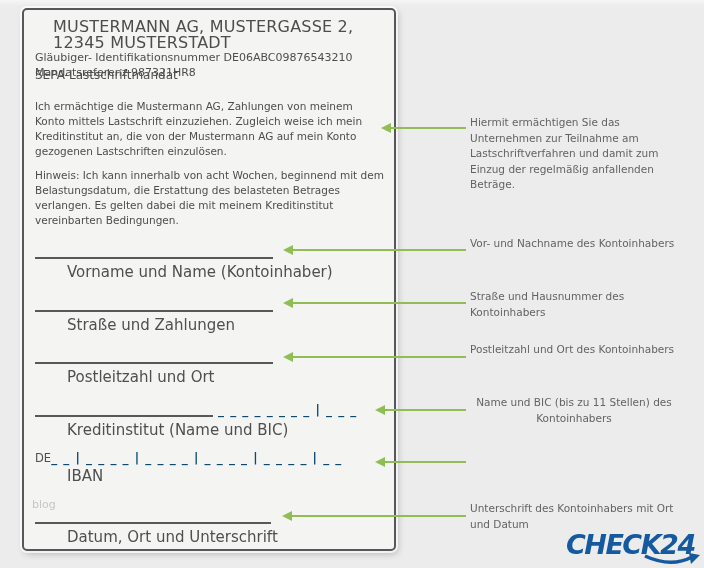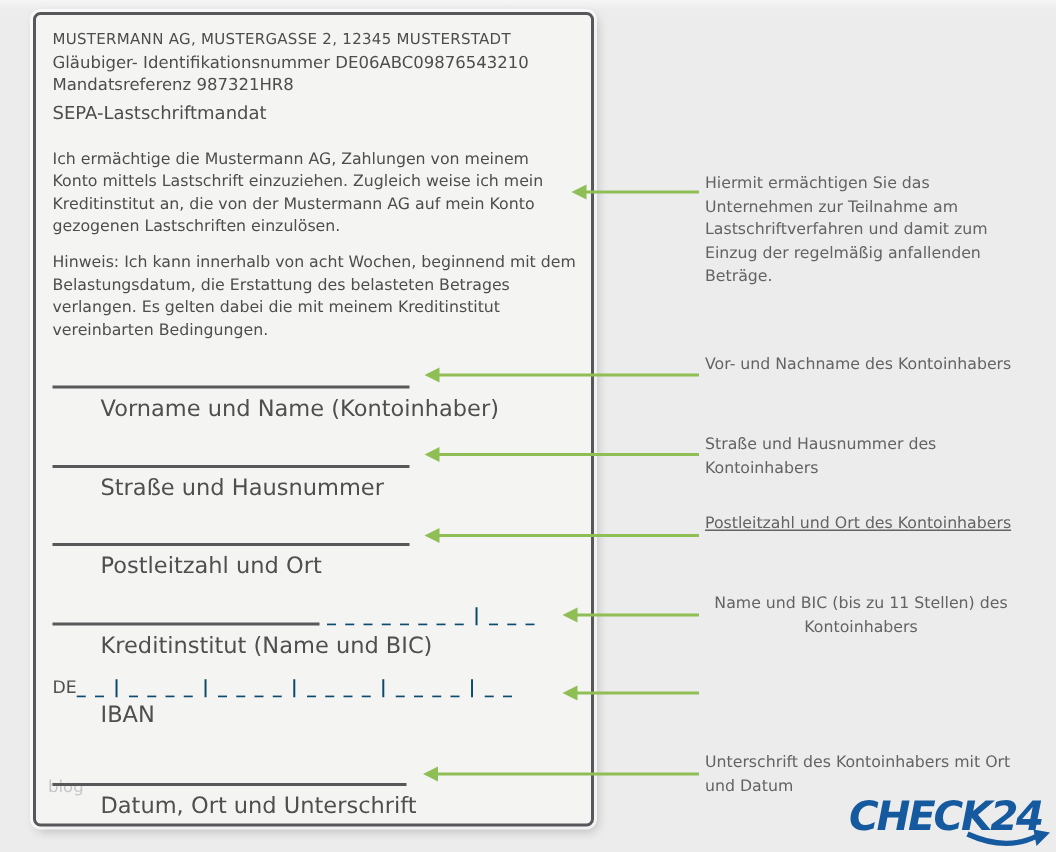--- a/index.html
+++ b/index.html
@@ -22,32 +22,32 @@
   
   .form{
     position:absolute;left:22px;top:8px;width:374px;height:543px;
     background:#f4f4f3;
     border:2px solid #57575b;
     border-radius:5px;
     box-shadow:0 0 0 2px rgba(255,255,255,.75), 2px 3px 7px rgba(0,0,0,.22);
     color:var(--doc-text);
   }
   .doc-header{position:absolute;left:11px;top:9px;}
-  .doc-header .h1{font-size:10px;line-height:16px;letter-spacing:.2px;}
+  .doc-header .h1{font-size:16px;line-height:16px;letter-spacing:.2px;margin-left:18px;}
   .doc-header .h2{font-size:11px;line-height:14.5px;}
   .doc-title{position:absolute;left:11px;top:58px;font-size:12px;}
   .para{position:absolute;left:11px;width:350px;font-size:10.5px;line-height:15px;}
   .para.p1{top:89px;}
   .para.p2{top:158px;}
   .fline{position:absolute;height:2px;background:#58585a;}
   .flabel{position:absolute;left:43px;font-size:15px;color:#4f4f4f;}
   .blanks{font-weight:bold;font-size:12px;letter-spacing:1px;color:#0c4a6e;white-space:nowrap;}
   .iban-row{position:absolute;left:11px;top:441px;font-size:11.5px;color:#4f4f4f;white-space:nowrap;}
   .bic-blanks{position:absolute;left:194px;top:393px;}
-  .watermark{position:absolute;left:8px;top:508px;font-size:11px;color:#c6c6c6;}
+  .watermark{position:absolute;left:8px;top:488px;font-size:11px;color:#c6c6c6;}
   
   .annotation{
     position:absolute;left:470px;width:208px;
     font-size:10.5px;line-height:15.5px;color:var(--ann-text);
   }
   
   .arrow{position:absolute;height:10px;}
   .arrow::before{
     content:'';position:absolute;left:0;top:0;
     border-right:10px solid var(--green);
@@ -78,21 +78,21 @@
 
     <div class="doc-title">SEPA-Lastschriftmandat</div>
 
     <p class="para p1">Ich ermächtige die Mustermann AG, Zahlungen von meinem Konto mittels Lastschrift einzuziehen. Zugleich weise ich mein Kreditinstitut an, die von der Mustermann AG auf mein Konto gezogenen Lastschriften einzulösen.</p>
     <p class="para p2">Hinweis: Ich kann innerhalb von acht Wochen, beginnend mit dem Belastungsdatum, die Erstattung des belasteten Betrages verlangen. Es gelten dabei die mit meinem Kreditinstitut vereinbarten Bedingungen.</p>
 
     <div class="fline" style="left:11px;top:247px;width:238px;"></div>
     <div class="flabel" style="top:253px;">Vorname und Name (Kontoinhaber)</div>
 
     <div class="fline" style="left:11px;top:300px;width:238px;"></div>
-    <div class="flabel" style="top:306px;">Straße und Hausnummer</div>
+    <div class="flabel" style="top:306px;">Straße und Zahlungen</div>
 
     <div class="fline" style="left:11px;top:352px;width:238px;"></div>
     <div class="flabel" style="top:358px;">Postleitzahl und Ort</div>
 
     <div class="fline" style="left:11px;top:405px;width:178px;"></div>
     <span class="blanks bic-blanks">_ _ _ _ _ _ _ _ | _ _ _</span>
     <div class="flabel" style="top:411px;">Kreditinstitut (Name und BIC)</div>
 
     <div class="iban-row">
       <span>DE</span><span class="blanks">_ _ | _ _ _ _ | _ _ _ _ | _ _ _ _ | _ _ _ _ | _ _</span>
@@ -108,21 +108,21 @@
   <div class="arrow" style="top:245px;left:283px;width:183px;"></div>
   <div class="arrow" style="top:298px;left:283px;width:183px;"></div>
   <div class="arrow" style="top:352px;left:283px;width:183px;"></div>
   <div class="arrow" style="top:405px;left:375px;width:91px;"></div>
   <div class="arrow" style="top:457px;left:375px;width:91px;"></div>
   <div class="arrow" style="top:511px;left:282px;width:184px;"></div>
 
   <div class="annotation" style="top:99px;margin-top:16px;">Hiermit ermächtigen Sie das Unternehmen zur Teilnahme am Lastschriftverfahren und damit zum Einzug der regelmäßig anfallenden Beträge.</div>
   <div class="annotation" style="top:289px;">Straße und Hausnummer des Kontoinhabers</div>
   <div class="annotation" style="top:236px;">Vor- und Nachname des Kontoinhabers</div>
-  <div class="annotation" style="top:342px;text-decoration:underline;">Postleitzahl und Ort des Kontoinhabers</div>
+  <div class="annotation" style="top:342px;">Postleitzahl und Ort des Kontoinhabers</div>
   <div class="annotation" style="top:395px;text-align:center;">Name und BIC (bis zu 11 Stellen) des Kontoinhabers</div>
   <div class="annotation" style="top:501px;">Unterschrift des Kontoinhabers mit Ort und Datum</div>
 
   <div class="logo">
     <span class="word">CHECK24</span>
     <svg class="swoosh" width="58" height="14" viewBox="0 0 58 14">
       <path d="M2,3 Q28,15 49,4" stroke="#155a9f" stroke-width="3.5" fill="none"></path>
       <polygon points="46,0 57,2 48,11" fill="#155a9f"></polygon>
     </svg>
   </div>

